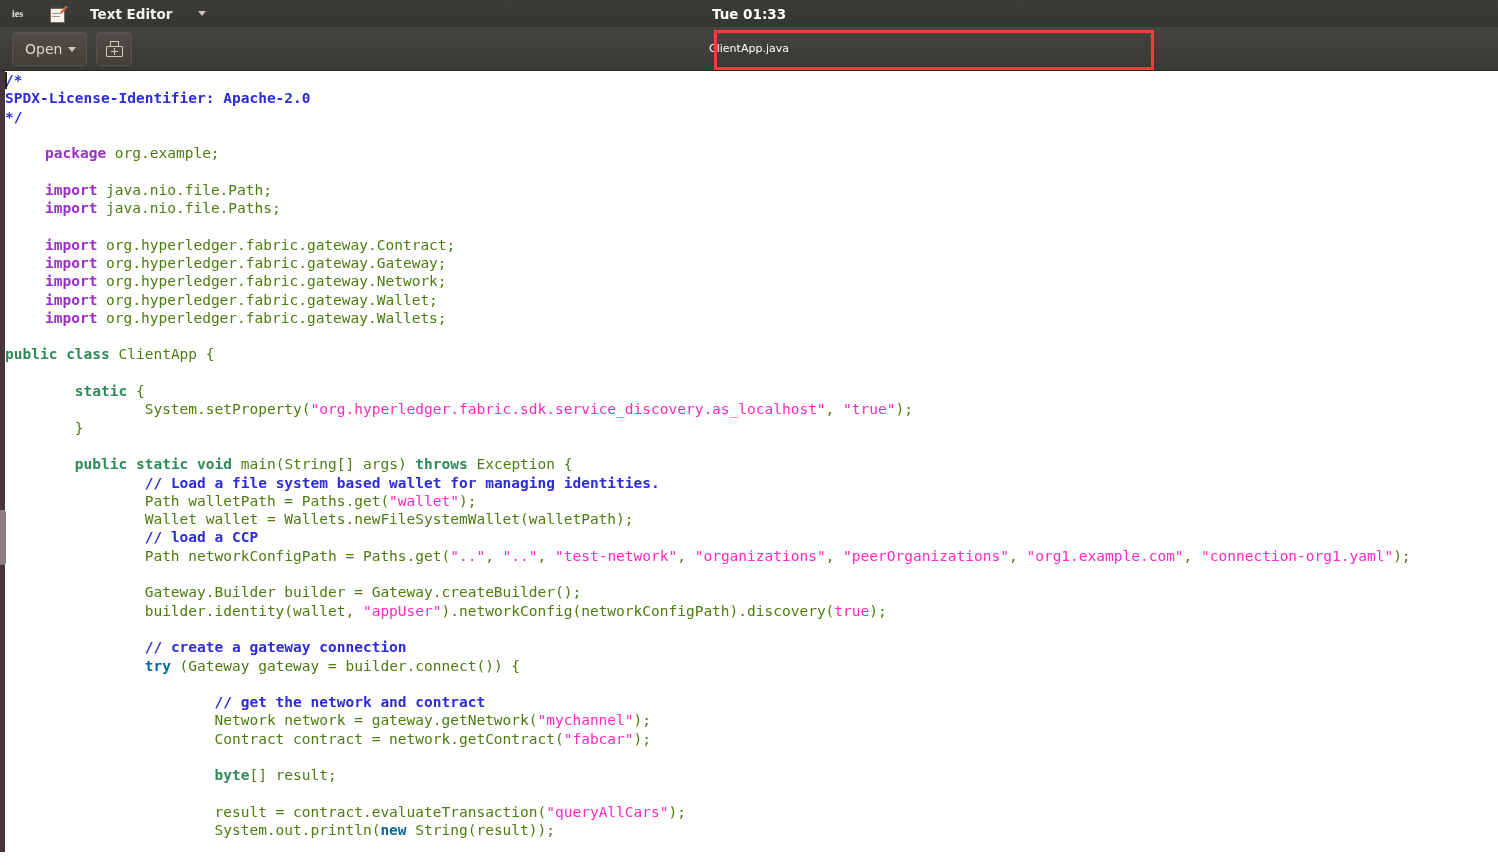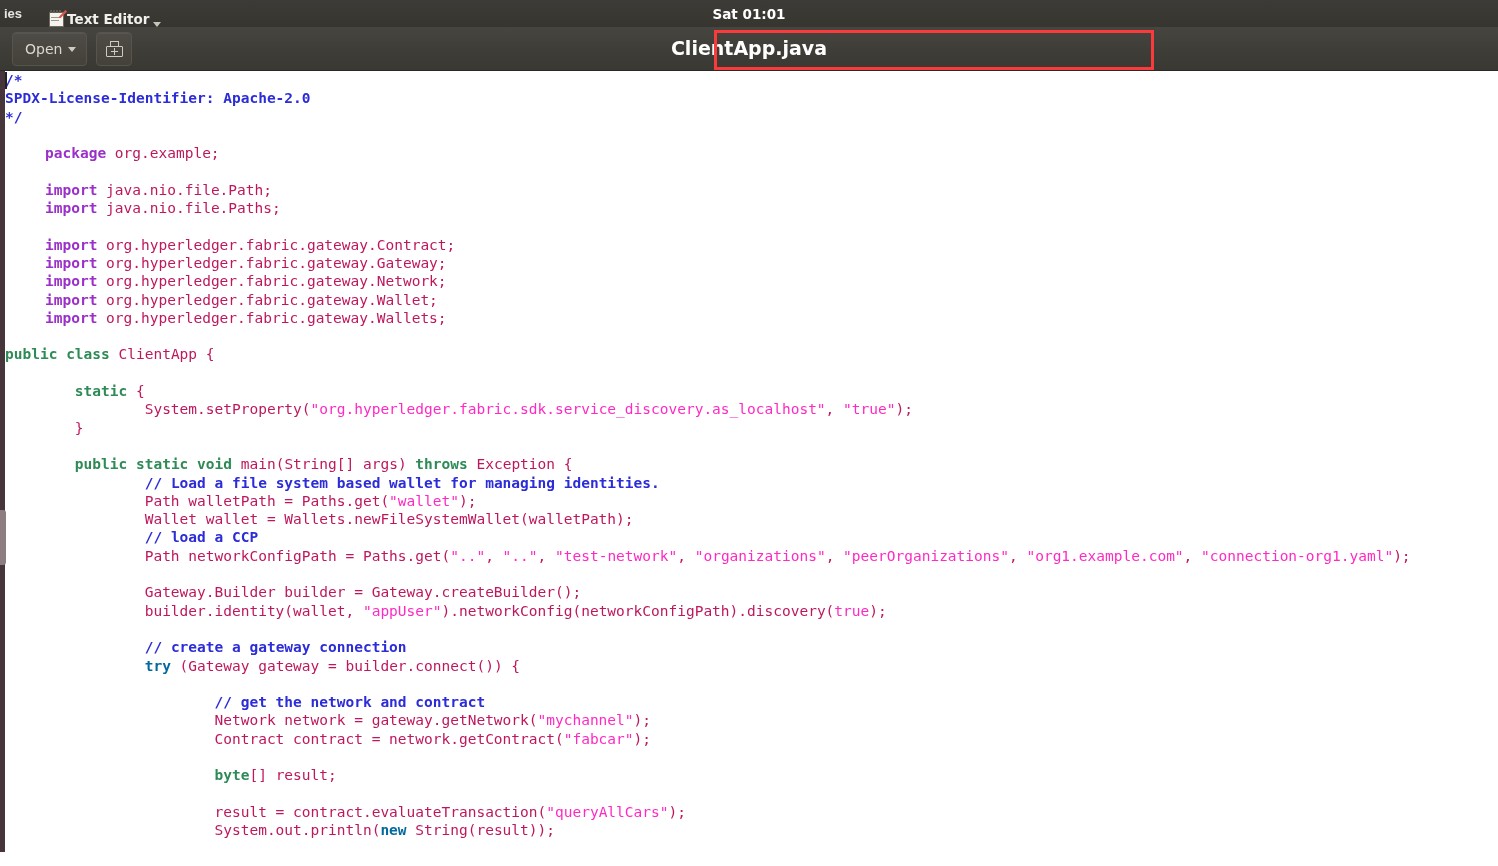--- a/index.html
+++ b/index.html
@@ -27,30 +27,30 @@
     z-index: 40;
   }
   .panel-left {
     display: flex;
     align-items: center;
     height: 27px;
     padding-left: 0px;
   }
   .panel-indicator-text {
     color: #e8e6e3;
-    font-size: 13px;
+    font-size: 10px;
     font-weight: bold;
-    font-family: Liberation Sans, sans-serif;
-    padding-left: 4px;
+    font-family: Liberation Serif, serif;
+    padding-left: 12px;
     letter-spacing: 0px;
   }
   .app-menu-entry {
     display: flex;
-    align-items: flex-end;
-    gap: 1px;
+    align-items: center;
+    gap: 23px;
     margin-left: 26px;
     height: 27px;
   }
   .notepad-icon {
     position: relative;
     width: 18px; height: 18px;
     display: inline-block;
   }
   .notepad-icon .pad {
     position: absolute;
@@ -122,22 +122,22 @@
     left: 0; right: 0; top: 0;
     height: 43px;
     display: flex;
     flex-direction: column;
     align-items: center;
     justify-content: center;
     pointer-events: none;
   }
   .title-name {
     color: #ffffff;
-    font-size: 19px;
-    font-weight: bold;
+    font-size: 11px;
+    font-weight: normal;
     line-height: 17px;
     font-family: "DejaVu Sans", sans-serif;
   }
   .title-path {
     color: #b5b0a8;
     font-size: 12px;
     line-height: 15px;
     font-family: "DejaVu Sans", sans-serif;
   }
 
@@ -261,21 +261,21 @@
     background: #222222;
     z-index: 5;
   }
 
   
   .cmt { color: #2c2cd8; font-weight: bold; }
   .kw  { color: #2e8b57; font-weight: bold; }
   .kw2 { color: #9b30c9; font-weight: bold; padding-left: 40px; }
   .str { color: #ff29c3; }
   .ctl { color: #0369a1; font-weight: bold; }
-  .nrm { color: #be185d; }
+  .nrm { color: #4d7c0f; }
 
   
   .statusbar {
     position: absolute;
     left: 0; bottom: 0;
     width: 1498px; height: 14px;
     background: #efedeb;
     border-top: 1px solid #cfccc7;
     z-index: 28;
     overflow: hidden;
@@ -308,21 +308,21 @@
         <span class="notepad-icon">
           <span class="pad"></span>
             <span class="rings"></span>
           <span class="lines"></span>
             <span class="pencil"></span>
         </span>
         <span class="app-menu-label">Text Editor</span>
         <span class="menu-caret"></span>
       </div>
     </div>
-    <div class="panel-clock">Sat 01:01</div>
+    <div class="panel-clock">Tue 01:33</div>
   </div>
 
   <div class="titlebar">
     <div class="toolbar-buttons">
       <div class="tb-btn tb-open">
         <span class="lbl">Open</span>
         <span class="caret"></span>
       </div>
       <div class="tb-btn tb-icon">
         <span class="save-glyph">

